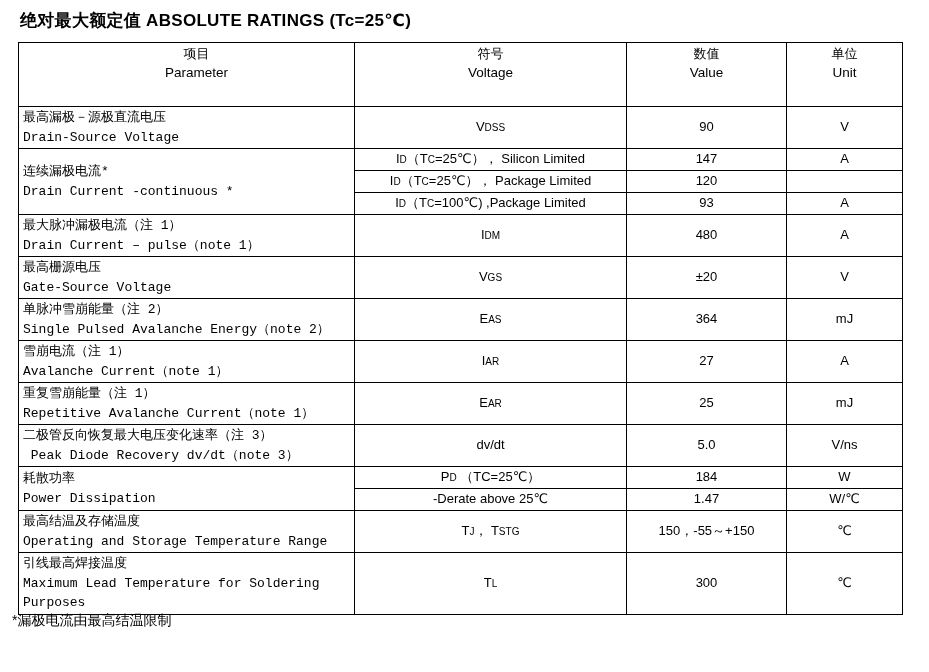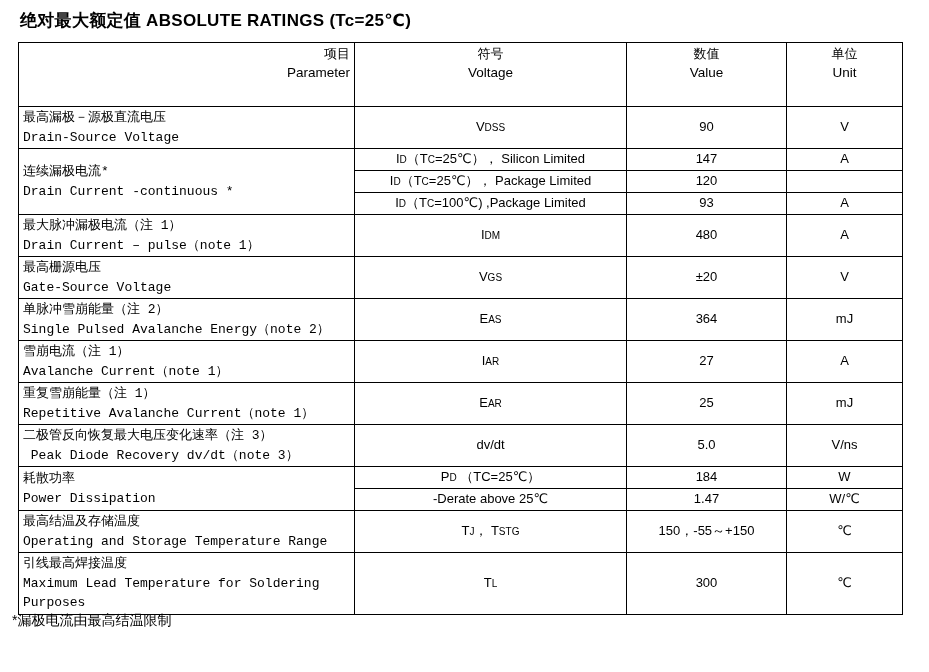--- a/index.html
+++ b/index.html
@@ -22,21 +22,21 @@
     width:884px; border-collapse:collapse; table-layout:fixed;
   }
   table.ratings th, table.ratings td {
     border:1px solid #000;
     font-size:13px;
     padding:1px 4px;
     overflow:hidden;
   }
   thead tr { height:64px; }
   thead th { vertical-align:top; padding-top:6px; font-weight:normal; }
-  thead th.c-param { text-align:right; padding-left:24px; }
+  thead th.c-param { text-align:center; padding-left:24px; }
   .th-zh { font-size:13px; line-height:1.5; }
   .th-en { font-size:13.5px; font-weight:normal; line-height:1.4; }
 
   tbody tr { height:22px; }
   td.param {
     text-align:left; vertical-align:middle;
     padding:2px 4px 2px 7px; line-height:1.5;font-family:Liberation Mono, monospace;
   }
   td.sym, td.val, td.unit {
     text-align:center; vertical-align:middle; line-height:1.3;margin-left:36px;

